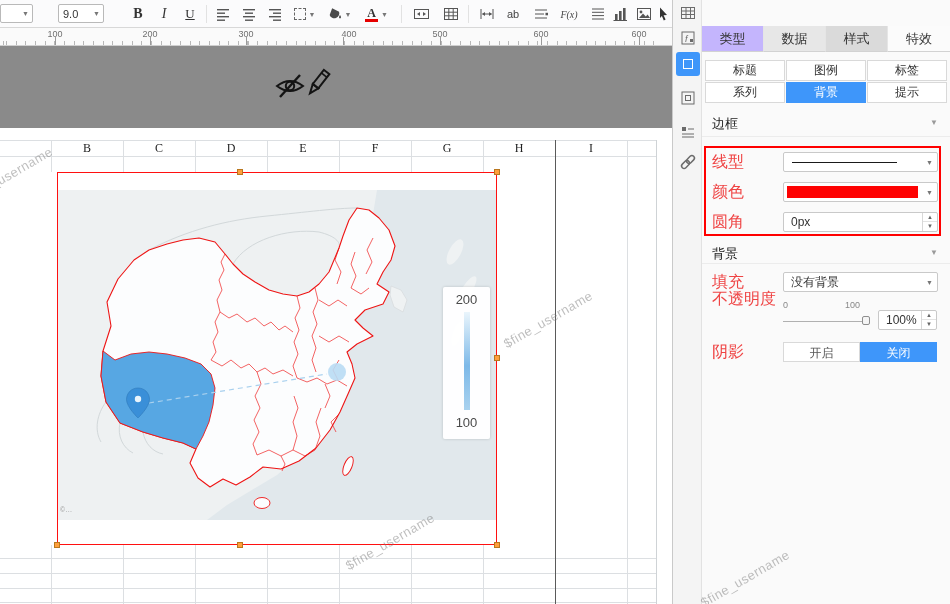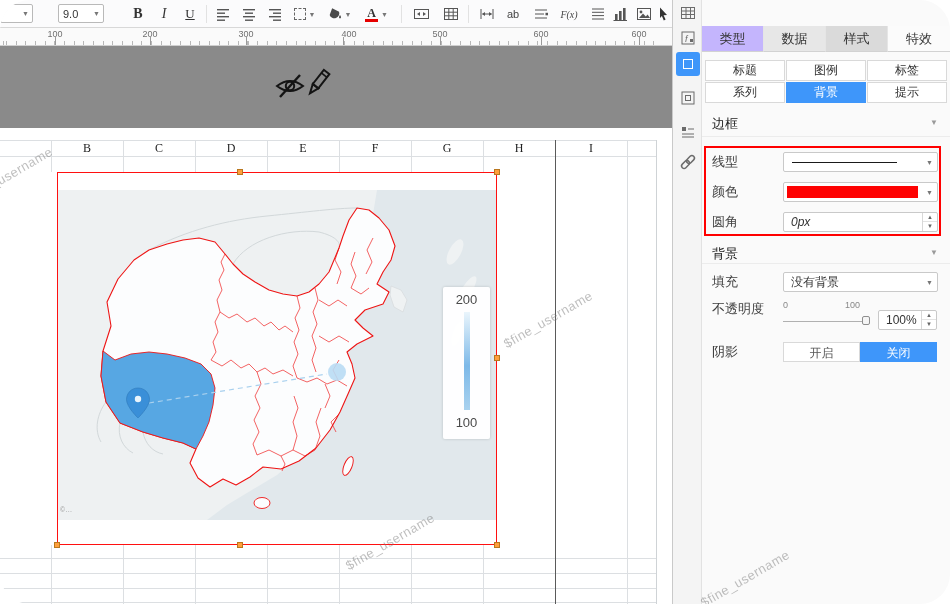--- a/index.html
+++ b/index.html
@@ -1,18 +1,18 @@
 <!DOCTYPE html>
 <html><head>
 <meta charset="utf-8">
 <style>
   * { margin:0; padding:0; box-sizing:border-box; }
   html,body { width:950px; height:604px; }
   body { font-family:"Liberation Sans","DejaVu Sans",sans-serif; }
-  #root { position:relative; width:950px; height:604px; background:#fff; overflow:hidden;border-radius:30px; }
+  #root { position:relative; width:950px; height:604px; background:#fff; overflow:hidden; }
   .abs { position:absolute; }
 
   
   .toolbar { left:0; top:0; width:672px; height:28px; background:#fbfbfc; border-bottom:1px solid #d8d8d8; }
   .tsel { position:absolute; top:4px; height:19px; background:#fff; border:1px solid #b9b9b9; border-radius:2px;
           font-size:11px; color:#333; display:flex; align-items:center; }
   .tsel .val { padding-left:4px; flex:1; }
   .chev { font-size:7px; color:#777; padding:0 3px; line-height:1; }
   .tbtn { position:absolute; top:4px; height:20px; display:flex; align-items:center; justify-content:center; color:#333; }
   .tsep { position:absolute; top:5px; width:1px; height:18px; background:#e2e2e2; }
@@ -63,21 +63,21 @@
   .panel { left:702px; top:0; width:248px; height:604px; background:#fafafa; }
   .phead { position:absolute; left:0; top:0; width:248px; height:26px; border-bottom:1px solid #e3e3e3; }
   .ptab { position:absolute; top:26px; width:62px; height:26px; line-height:26px; text-align:center; font-size:13px;
           color:#333; border-bottom:1px solid #d2d2d2; border-right:1px solid #e5e5e5; }
   .stygrid { position:absolute; left:3px; top:60px; width:242px; display:grid; grid-template-columns:repeat(3,1fr); gap:1px; }
   .stybtn { height:21px; line-height:19px; text-align:center; font-size:12px; color:#333; background:#fff; border:1px solid #d9d9d9; }
   .stybtn.active { background:#3E96FA; border-color:#3E96FA; color:#fff; }
   .sechdr { position:absolute; left:0; width:248px; border-bottom:1px solid #ececec; }
   .sechdr .t { position:absolute; left:10px; top:5px; font-size:13px; color:#222; }
   .sechdr .tri { position:absolute; right:12px; top:8px; font-size:8px; color:#9a9a9a; }
-  .plabel { position:absolute; left:10px; font-size:13px; color:#404040; height:20px; line-height:20px; }
+  .plabel { position:absolute; left:10px; font-size:16px; color:#ef4444; height:20px; line-height:20px; }
   .pctl { position:absolute; left:81px; width:155px; height:20px; background:#fff; border:1px solid #c9c9c9; border-radius:2px; }
   .pctl .chevr { position:absolute; right:4px; top:6px; font-size:7px; color:#777; line-height:1; }
   .pctl .txt { position:absolute; left:7px; top:0; font-size:12px; color:#333; line-height:18px; }
   .spinarr { position:absolute; right:0; top:0; width:15px; height:18px; border-left:1px solid #d8d8d8; }
   .spinarr div { height:9px; font-size:6px; line-height:9px; text-align:center; color:#666; }
   .spinarr div:first-child { border-bottom:1px solid #e3e3e3; }
   .annot { position:absolute; left:2px; top:146px; width:237px; height:90px; border:2px solid #FF0000; z-index:10; pointer-events:none; }
   .sbtn { position:absolute; height:20px; line-height:20px; text-align:center; font-size:12px; }
 </style>
 </head>
@@ -422,40 +422,40 @@
       <span class="chevr">▼</span>
     </div>
 
     <div class="plabel" style="top:182px;">颜色</div>
     <div class="pctl" style="top:182px;">
       <span class="abs" style="left:3px;top:3px;width:131px;height:12px;background:#FE0202;"></span>
       <span class="chevr">▼</span>
     </div>
 
     <div class="plabel" style="top:212px;">圆角</div>
-    <div class="pctl" style="top:212px;font-style:italic;">
+    <div class="pctl" style="top:212px;">
       <span class="txt">0px</span>
       <span class="spinarr">
           <div>▲</div>
           <div>▼</div>
         </span>
     </div>
 
     <div class="sechdr" style="top:240px;height:24px;">
       <span class="t">背景</span>
       <span class="tri">▼</span>
     </div>
 
     <div class="plabel" style="top:272px;">填充</div>
     <div class="pctl" style="top:272px;">
       <span class="txt">没有背景</span>
       <span class="chevr">▼</span>
     </div>
 
-    <div class="plabel" style="top:299px;">不透明度</div>
+    <div class="plabel" style="top:289px;">不透明度</div>
     <span class="abs" style="left:81px;top:300px;font-size:9px;color:#888;">0</span>
     <span class="abs" style="left:143px;top:300px;font-size:9px;color:#888;">100</span>
     <div class="abs" style="left:81px;top:321px;width:85px;height:1px;background:#b0b0b0;"></div>
     <div class="abs" style="left:160px;top:316px;width:8px;height:9px;background:#f5f5f5;border:1px solid #8e8e8e;border-radius:2px;"></div>
     <div class="pctl" style="top:310px;left:176px;width:59px;">
       <span class="txt">100%</span>
       <span class="spinarr">
           <div>▲</div>
           <div>▼</div>
         </span>

